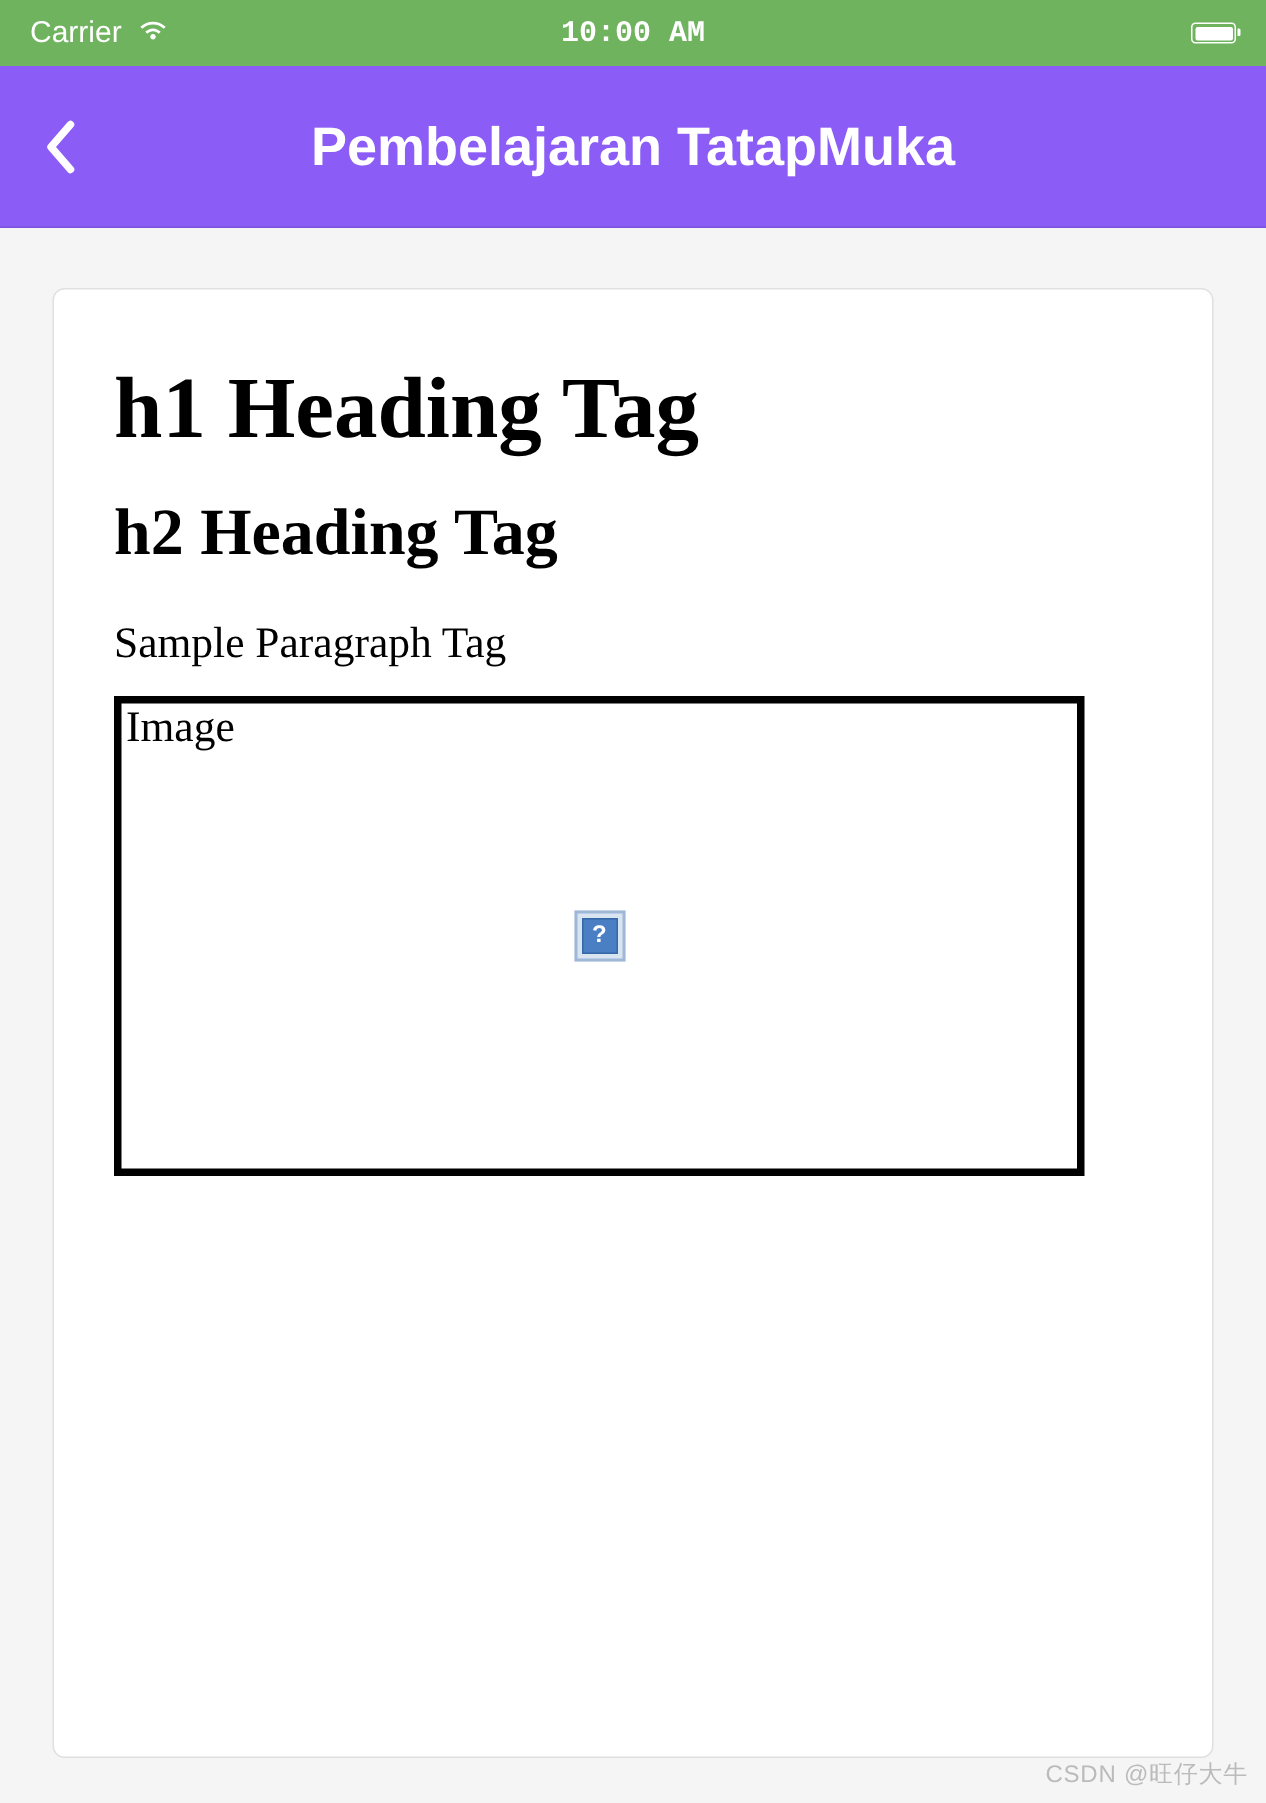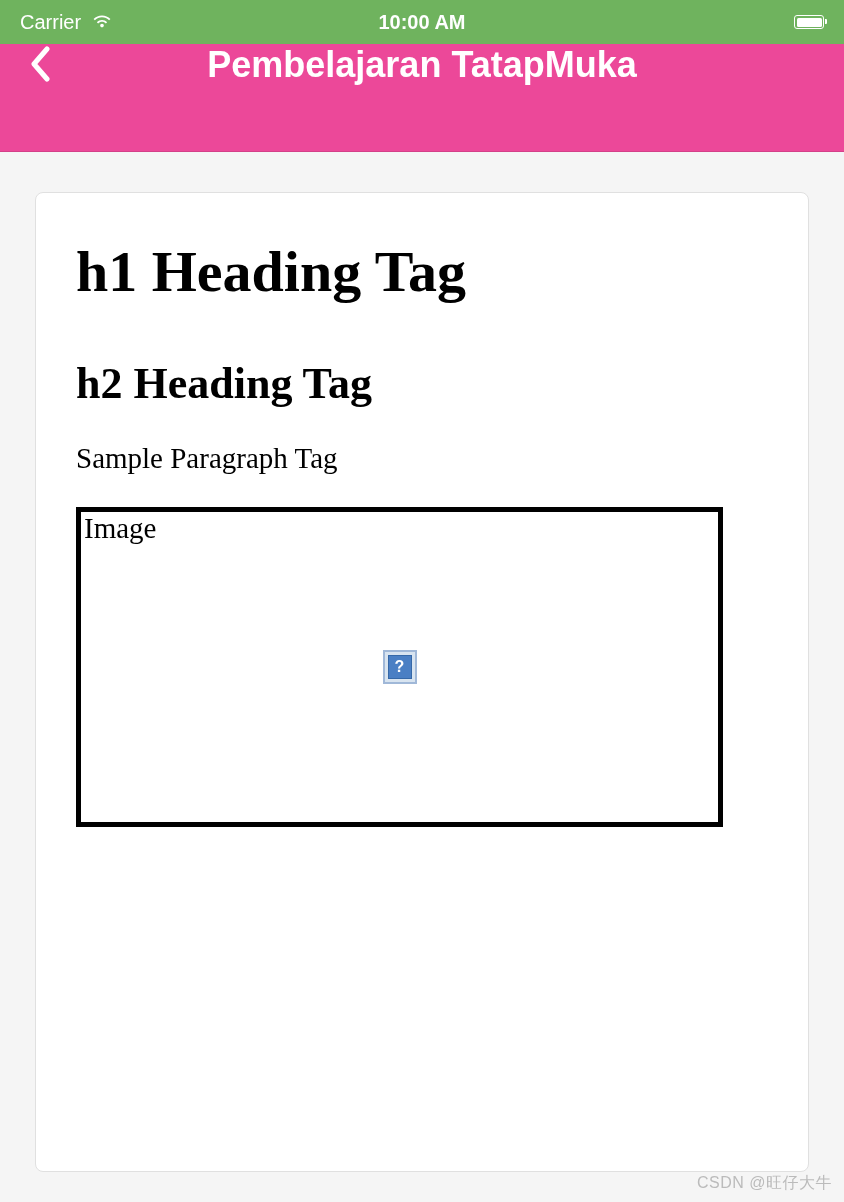--- a/index.html
+++ b/index.html
@@ -29,20 +29,21 @@
     .status-left {
       display: flex;
       align-items: center;
       gap: 10px;
     }
     .status-center {
       position: absolute;
       left: 50%;
       transform: translateX(-50%);
       font-weight: 600;
+      font-family: Liberation Mono, monospace;
     }
     .wifi-icon {
       width: 22px;
       height: 22px;
     }
     .battery-icon {
       width: 30px;
       height: 14px;
       border: 1.5px solid #fff;
       border-radius: 3px;
@@ -62,22 +63,23 @@
       position: absolute;
       left: 1.5px;
       top: 1.5px;
       bottom: 1.5px;
       right: 1.5px;
       background: #fff;
       border-radius: 1.5px;
     }
     .nav-bar {
       height: 108px;
-      background: #ec4899;
-      display: flex;
+      background: #8b5cf6;
+      display: flex;
+      align-items: center;
       padding: 0 20px;
       position: relative;
       border-bottom: 1px solid rgba(0,0,0,0.1);
     }
     .back-button {
       width: 40px;
       height: 40px;
       display: flex;
       align-items: center;
       justify-content: center;
@@ -100,34 +102,34 @@
       border: 1px solid #e0e0e0;
       border-radius: 8px;
       padding: 45px 40px;
       min-height: 980px;
     }
     .h1-tag {
       font-family: 'Times New Roman', Times, serif;
       font-size: 58px;
       font-weight: 700;
       color: #000;
-      margin-bottom: 53px;
+      margin-bottom: 24px;
     }
     .h2-tag {
       font-family: 'Times New Roman', Times, serif;
       font-size: 44px;
       font-weight: 700;
       color: #000;
       margin-bottom: 33px;
     }
     .p-tag {
       font-family: 'Times New Roman', Times, serif;
       font-size: 29px;
       color: #000;
-      margin-bottom: 32px;
+      margin-bottom: 18px;
     }
     .image-box {
       width: 647px;
       height: 320px;
       border: 5px solid #000;
       position: relative;
     }
     .image-alt {
       font-family: 'Times New Roman', Times, serif;
       font-size: 29px;

